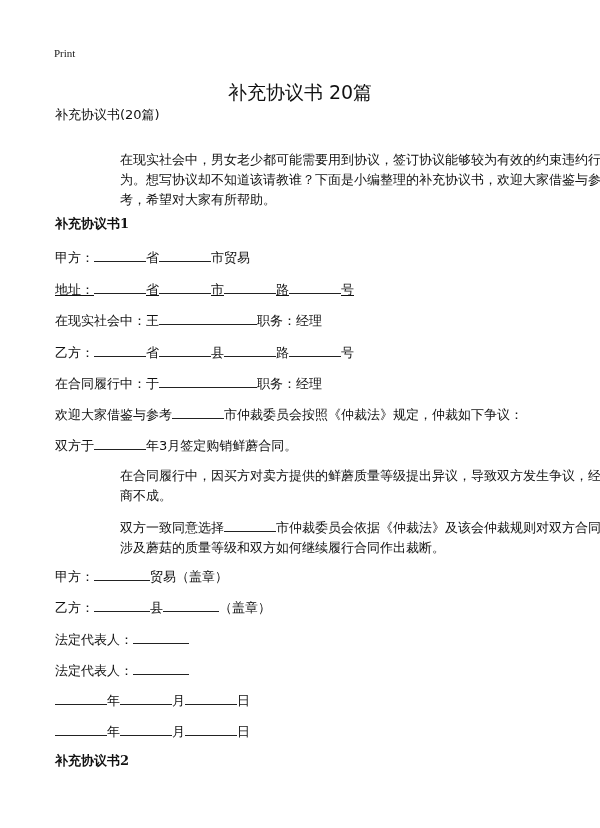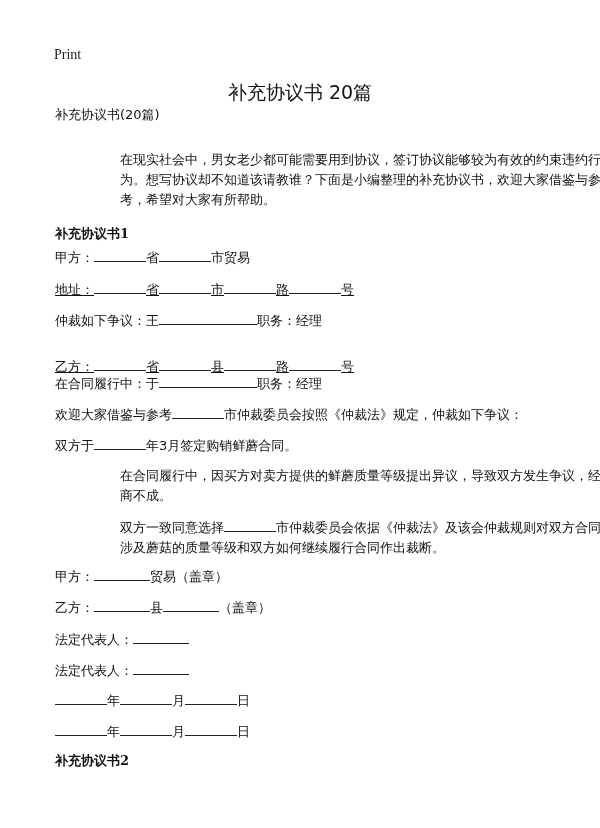--- a/index.html
+++ b/index.html
@@ -2,21 +2,21 @@
 <html><head>
 <meta charset="utf-8">
 <style>
   html, body { margin: 0; padding: 0; background: #ffffff; }
   body {
     width: 600px; height: 828px; overflow: hidden; position: relative;
     font-family: "DejaVu Sans", sans-serif; color: #111;
   }
   .print {
     position: absolute; left: 54px; top: 47px;
-    font-family: "Liberation Serif", serif; font-size: 14px; color: #222;
+    font-family: "Liberation Serif", serif; font-size: 11px; color: #222;
   }
   .title {
     position: absolute; left: 0; width: 600px; top: 80px; text-align: center;
     font-size: 19px; color: #111;
   }
   .line {
     position: absolute; left: 55px; font-size: 13px; line-height: 20px; white-space: nowrap;
   }
   .para {
     position: absolute; left: 72px; width: 500px; font-size: 13px; line-height: 20px; margin-left: 48px;
@@ -36,35 +36,35 @@
 <body>
 
 <div class="print">Print</div>
 
 <div class="title">补充协议书 20篇</div>
 
 <div class="line" style="top:105px;">补充协议书(20篇)</div>
 
 <div class="para" style="top:150px;">在现实社会中，男女老少都可能需要用到协议，签订协议能够较为有效的约束违约行为。想写协议却不知道该请教谁？下面是小编整理的补充协议书，欢迎大家借鉴与参考，希望对大家有所帮助。</div>
 
-<div class="heading" style="top:225px;">补充协议书1</div>
+<div class="heading" style="top:215px;">补充协议书1</div>
 
 <div class="line" style="top:247px;">
   <span>甲方：</span><span class="blank w50"></span><span>省</span><span class="blank w50"></span><span>市贸易</span>
 </div>
 
 <div class="line" style="top:279px;text-decoration:underline;">
   <span>地址：</span><span class="blank w50"></span><span>省</span><span class="blank w50"></span><span>市</span><span class="blank w50"></span><span>路</span><span class="blank w50"></span><span>号</span>
 </div>
 
 <div class="line" style="top:310px;">
-  <span>仲裁如下争议：王</span><span class="blank w90"></span><span>职务：经理</span>
+  <span>在现实社会中：王</span><span class="blank w90"></span><span>职务：经理</span>
 </div>
 
-<div class="line" style="top:356px;text-decoration:underline;">
+<div class="line" style="top:342px;">
   <span>乙方：</span><span class="blank w50"></span><span>省</span><span class="blank w50"></span><span>县</span><span class="blank w50"></span><span>路</span><span class="blank w50"></span><span>号</span>
 </div>
 
 <div class="line" style="top:373px;">
   <span>在合同履行中：于</span><span class="blank w90"></span><span>职务：经理</span>
 </div>
 
 <div class="line" style="top:404px;">
   <span>欢迎大家借鉴与参考</span><span class="blank w50"></span><span>市仲裁委员会按照《仲裁法》规定，仲裁如下争议：</span>
 </div>

